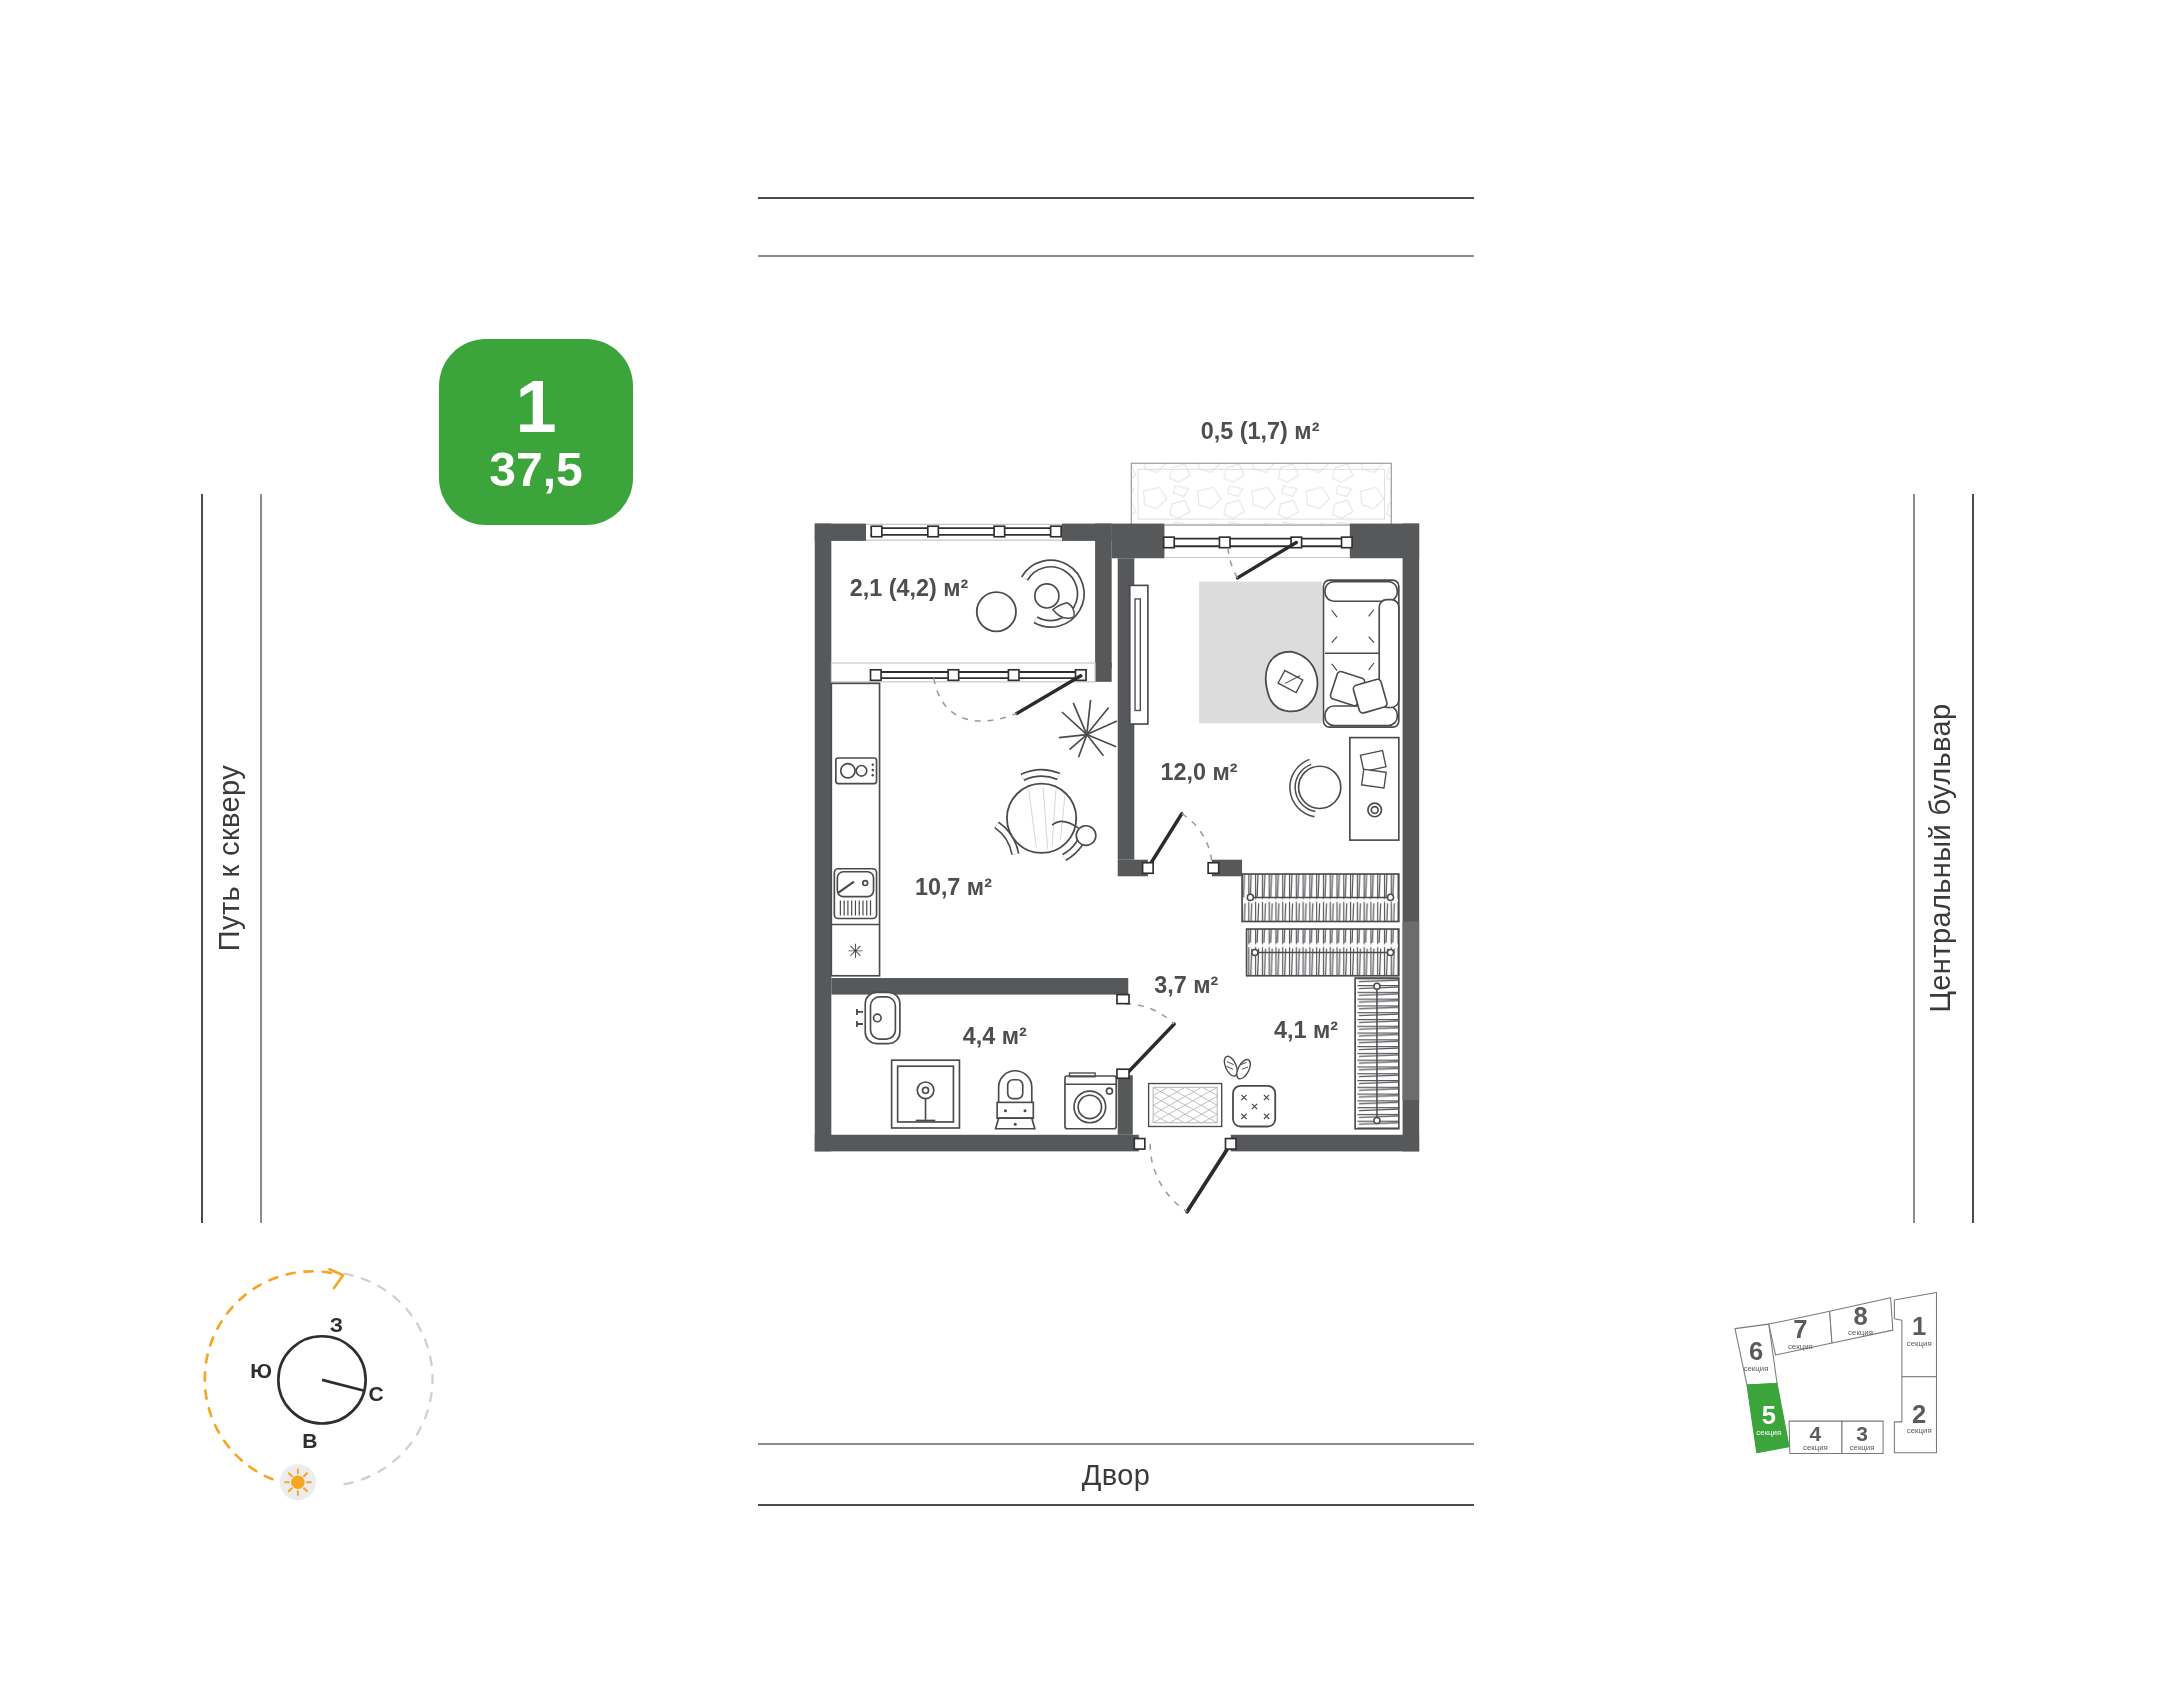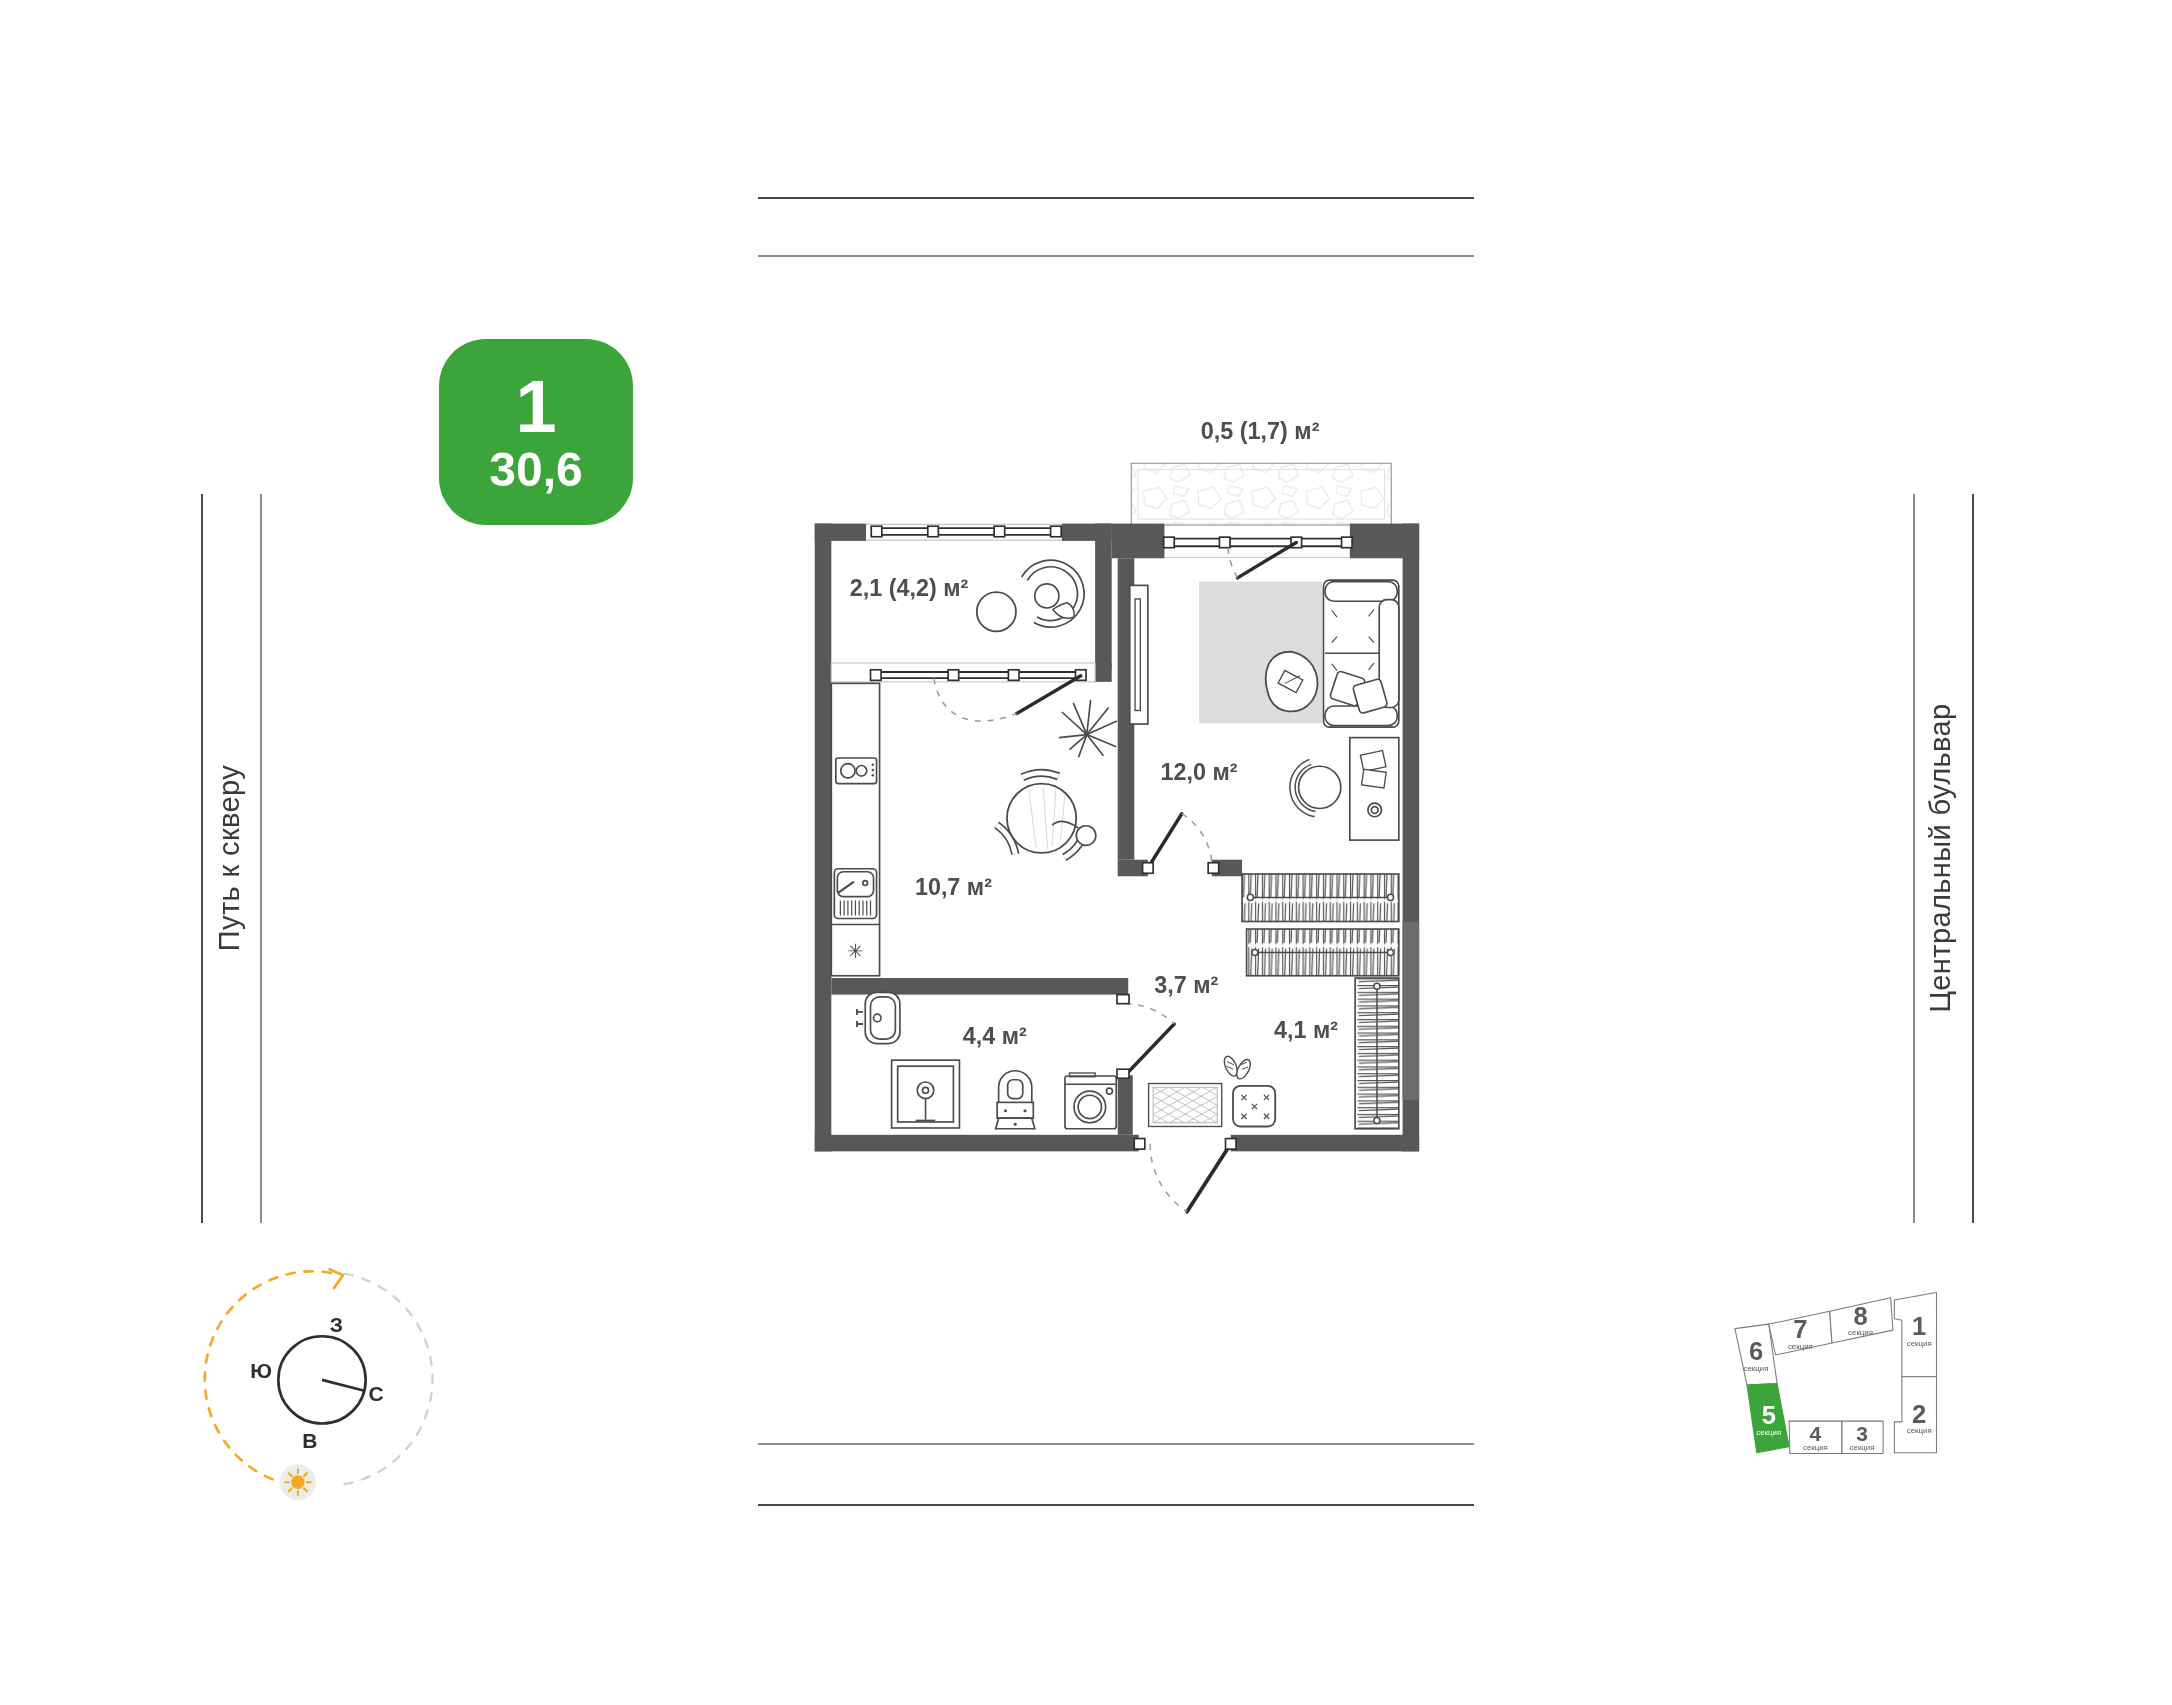--- a/index.html
+++ b/index.html
@@ -17,33 +17,34 @@
 </style>
 </head>
 <body>
 
 <div class="stage">
 
   <div class="hline" style="left:758px;top:197px;width:716px;height:2.3px;background:#4b4b4b;"></div>
   <div class="hline" style="left:758px;top:255px;width:716px;height:2.3px;background:#8c8c8c;"></div>
 
   <div class="hline" style="left:758px;top:1443px;width:716px;height:2.3px;background:#8c8c8c;"></div>
+  <div class="street-label" style="left:758px;top:1459px;width:716px;text-align:center;">Двор</div>
   <div class="hline" style="left:758px;top:1504px;width:716px;height:2.3px;background:#4b4b4b;"></div>
 
   <div class="vline" style="left:201px;top:494px;width:2.3px;height:729px;background:#4b4b4b;"></div>
   <div class="vline" style="left:260px;top:494px;width:2.3px;height:729px;background:#8c8c8c;"></div>
   <div class="street-label rot" style="left:-127px;top:840px;width:716px;text-align:center;transform-origin:358px 18px;">Путь к скверу</div>
 
   <div class="vline" style="left:1913px;top:494px;width:2.3px;height:729px;background:#8c8c8c;"></div>
   <div class="vline" style="left:1972px;top:494px;width:2.3px;height:729px;background:#4b4b4b;"></div>
   <div class="street-label rot" style="left:1584px;top:840px;width:716px;text-align:center;transform-origin:358px 18px;">Центральный бульвар</div>
 
   <div class="badge" style="background:#3BA43A;">
     <div class="n">1</div>
-    <div class="a">30,6</div>
+    <div class="a">37,5</div>
   </div>
 
   <svg style="position:absolute;left:813px;top:403px;" width="626" height="829" viewBox="0 -60 830 1100">
     <defs>
       <pattern id="stones" width="72" height="48" patternUnits="userSpaceOnUse">
         <path d="M6,9 L27,4 L37,19 L24,32 L8,27 Z M44,26 L61,21 L68,36 L53,45 L41,40 Z M48,2 L66,6 L60,16 L46,12 Z" fill="none" stroke="#e2e2e2" stroke-width="1.3"></path>
       </pattern>
       <pattern id="hangV" width="9" height="60" patternUnits="userSpaceOnUse">
         <path d="M2,2 L2,58 M6,4 L4,56" fill="none" stroke="#55565a" stroke-width="1.6"></path>
       </pattern>

